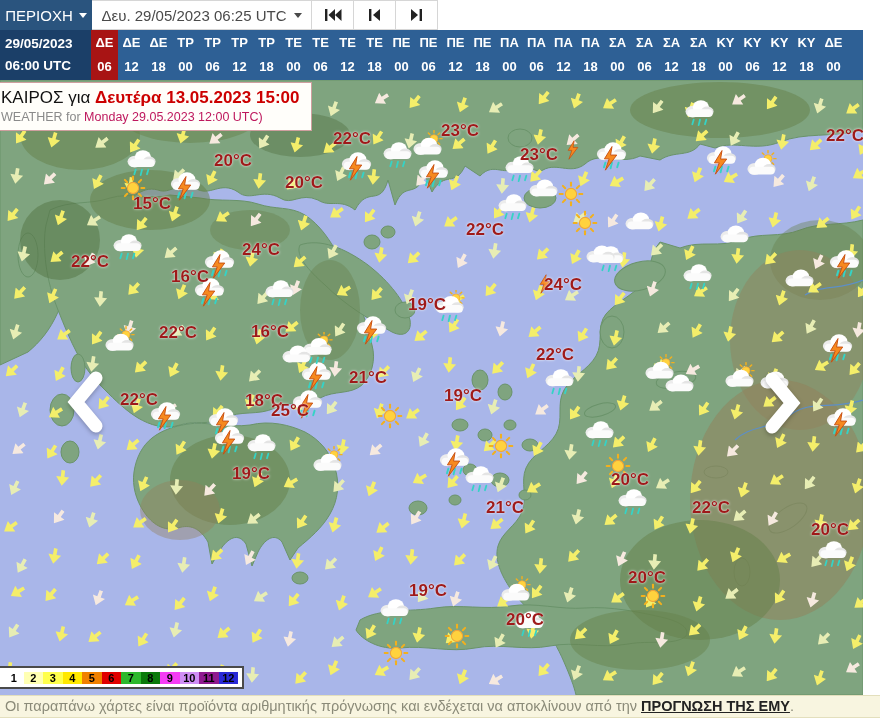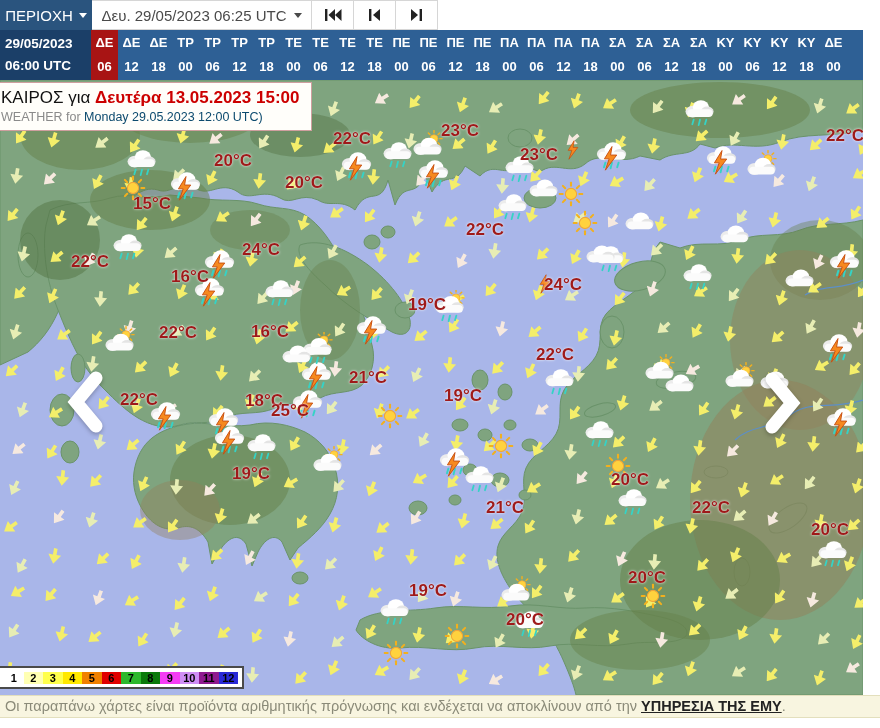--- a/index.html
+++ b/index.html
@@ -29,21 +29,21 @@
   .wicon { position:absolute; z-index:2; transform:translate(-50%,-50%); pointer-events:none; }
   .temp { position:absolute; z-index:3; transform:translate(-50%,-50%); color:#9e1a1a; font-weight:bold; font-size:17px; white-space:nowrap; text-shadow:0 0 3px rgba(255,255,255,.75), 0 0 1px rgba(255,255,255,.9); }
 
   
   .map-title { position:absolute; left:-8px; top:2px; z-index:4; background:#fffefa; border:1px solid #cf9f9f; padding:4px 12px 5px 8px; }
   .mt1 { font-size:15px; color:#3a3a3a; line-height:20px; }
   .mt2 { font-size:17px; line-height:22px; color:#111; }
   .mt2 .b { font-weight:normal; }
   .mt2 .red { color:#cc0000; font-weight:bold; }
   .mt3 { font-size:12.5px; line-height:16px; color:#8a8a8a; }
-  .mt3 .red { color:#0c4a6e; }
+  .mt3 .red { color:#be185d; }
 
   
   .chev { position:absolute; z-index:5; width:46px; height:64px; cursor:pointer; filter:drop-shadow(0 2px 2px rgba(0,0,0,.25)); }
   .chev svg { display:block; }
 
   
   .legend { position:absolute; left:-4px; top:586px; z-index:4; background:#fff; border:2px solid #4a4a4a; padding:2px 4px 3px 6px; }
   .lg-row1 { font-size:12.5px; line-height:14px; white-space:nowrap; }
   .lg-gr { font-weight:bold; color:#7a1010; }
   .lg-bf { font-weight:bold; color:#111; }
@@ -2195,15 +2195,15 @@
           <div class="lg-cell" style="background: rgb(10, 122, 10);">8</div>
           <div class="lg-cell" style="background: rgb(245, 61, 245);">9</div>
           <div class="lg-cell" style="background: rgb(207, 142, 245);">10</div>
           <div class="lg-cell" style="background: rgb(143, 26, 143);">11</div>
           <div class="lg-cell" style="background: rgb(41, 41, 214);">12</div>
         </div>
     </div>
   </div>
 
   <div class="footer">
-    <span>Οι παραπάνω χάρτες είναι προϊόντα αριθμητικής πρόγνωσης και ενδέχεται να αποκλίνουν από την </span><a>ΥΠΗΡΕΣΙΑ ΤΗΣ ΕΜΥ</a><span>.</span>
+    <span>Οι παραπάνω χάρτες είναι προϊόντα αριθμητικής πρόγνωσης και ενδέχεται να αποκλίνουν από την </span><a>ΠΡΟΓΝΩΣΗ ΤΗΣ ΕΜΥ</a><span>.</span>
   </div>
 </div>
 
 </body></html>

